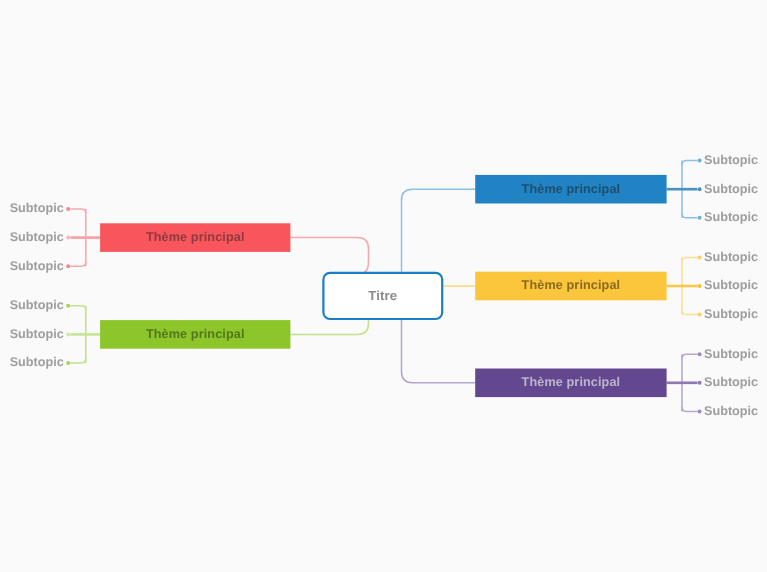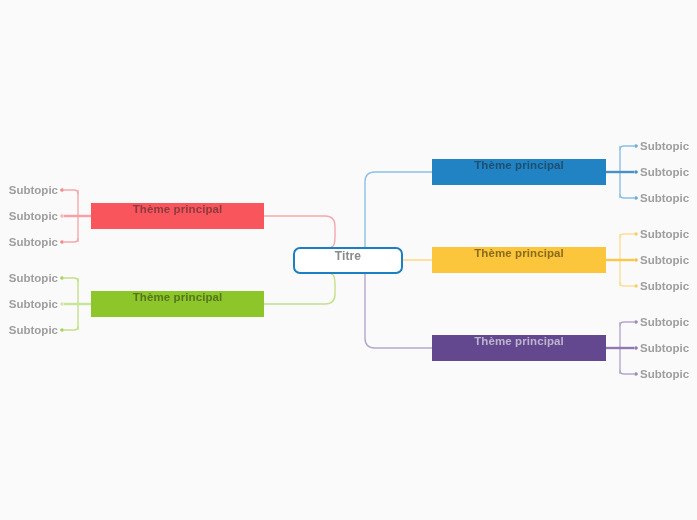--- a/index.html
+++ b/index.html
@@ -24,20 +24,21 @@
     left: 0;
     top: 0;
     width: 697px;
     height: 520px;
     pointer-events: none;
   }
   .node {
     position: absolute;
     box-sizing: border-box;
     display: flex;
+    align-items: center;
     justify-content: center;
     font-size: 11.5px;
     font-weight: bold;
     letter-spacing: 0.1px;
     white-space: nowrap;
     user-select: none;
   }
   .root-node {
     background: #ffffff;
     border: 2px solid #1b7fc4;
@@ -105,21 +106,21 @@
     <path d="M 365 274 V 338 Q 365 348 375 348 H 432" fill="none" stroke="#b6a6cd" stroke-width="1.4"></path>
     <path d="M 620 322 V 374" fill="none" stroke="#b6a6cd" stroke-width="1.4"></path>
     <path d="M 634 322 H 624 Q 620 322 620 326" fill="none" stroke="#b6a6cd" stroke-width="1.4"></path>
     <path d="M 634 374 H 624 Q 620 374 620 370" fill="none" stroke="#b6a6cd" stroke-width="1.4"></path>
     <path d="M 606 348 H 634" fill="none" stroke="#8e77b3" stroke-width="2.4"></path>
     <circle cx="636" cy="322" r="1.8" fill="#9d87bd"></circle>
     <circle cx="636" cy="348" r="1.8" fill="#8e77b3"></circle>
     <circle cx="636" cy="374" r="1.8" fill="#9d87bd"></circle>
   </svg>
 
-  <div class="node root-node" style="left:293px; top:247px; width:110px; height:27px;">
+  <div class="node root-node" style="left:293px; top:247px; width:110px; height:44px;">
     <span>Titre</span>
   </div>
 
   <div class="node" style="left:91px; top:203px; width:173px; height:26px; background:#f9555c; color:#8e3b3f;">
     <span>Thème principal</span>
   </div>
 
   <div class="node" style="left:91px; top:291px; width:173px; height:26px; background:#8cc62b; color:#55761a;">
     <span>Thème principal</span>
   </div>

